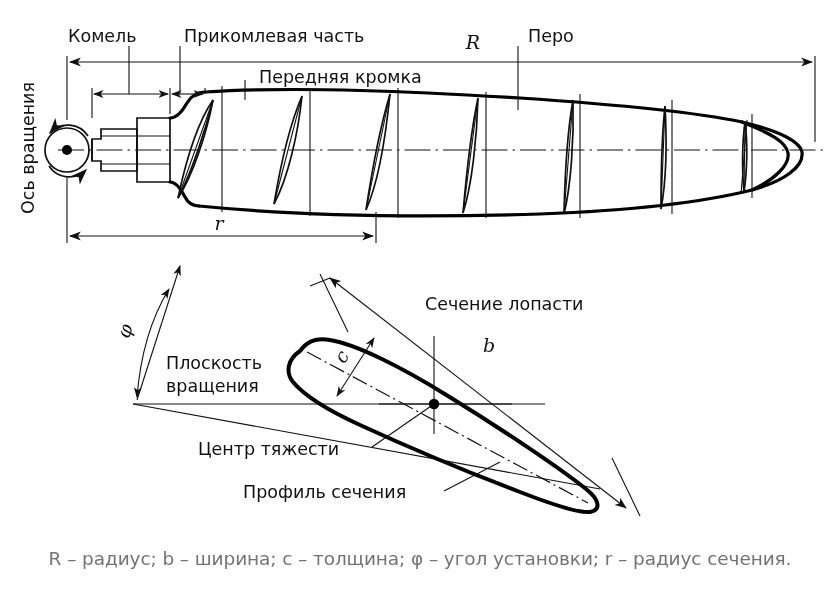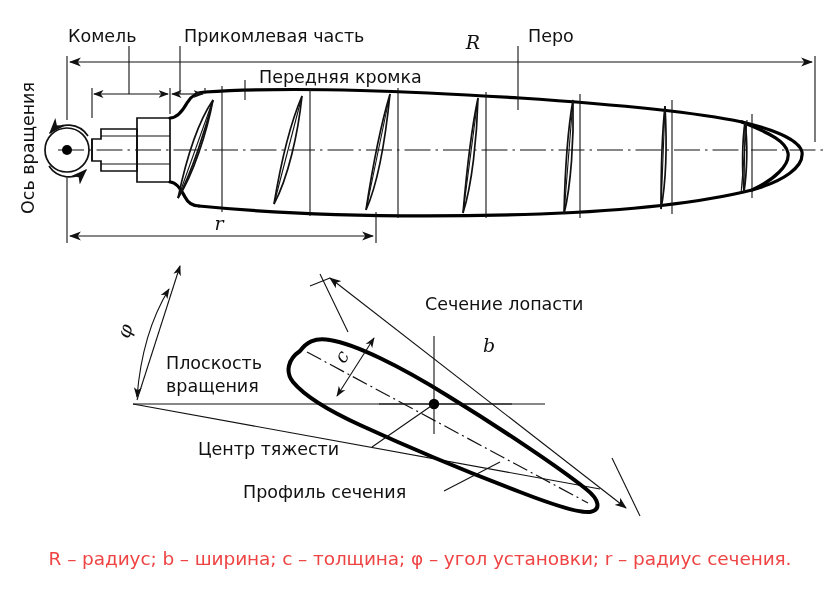--- a/index.html
+++ b/index.html
@@ -39,21 +39,21 @@
     fill: #111111;
   }
   .caption-text {
     position: absolute;
     left: 0;
     top: 548px;
     width: 840px;
     text-align: center;
     font-family: "DejaVu Sans", "Liberation Sans", sans-serif;
     font-size: 18.5px;
-    color: #ef4444;
+    color: #737373;
     letter-spacing: -0.1px;
     white-space: nowrap;
   }
   .thin { fill: none; stroke: #111111; stroke-width: 1.1; }
   .med  { fill: none; stroke: #111111; stroke-width: 1.7; }
   .thick{ fill: none; stroke: #000000; stroke-width: 3.2; stroke-linejoin: round; stroke-linecap: round; }
   .vthick{ fill: none; stroke: #000000; stroke-width: 4.0; stroke-linejoin: round; stroke-linecap: round; }
   .dashdot {
     fill: none; stroke: #111111; stroke-width: 1.1;
     stroke-dasharray: 26 5 2.5 5;

